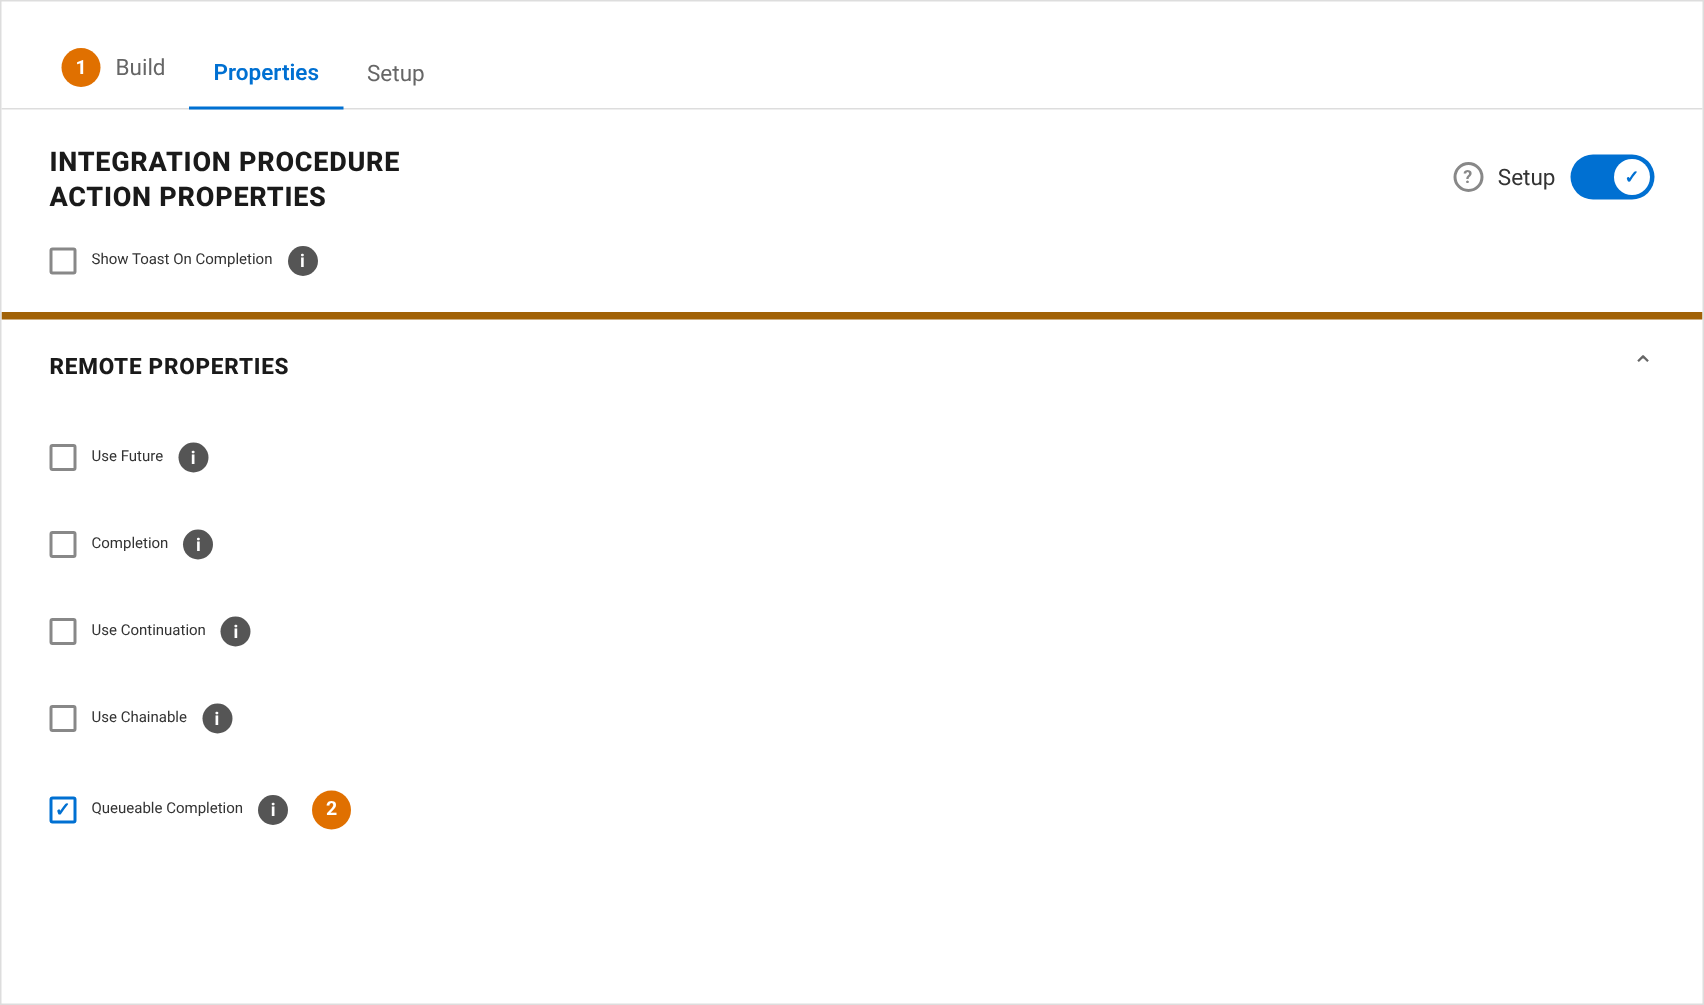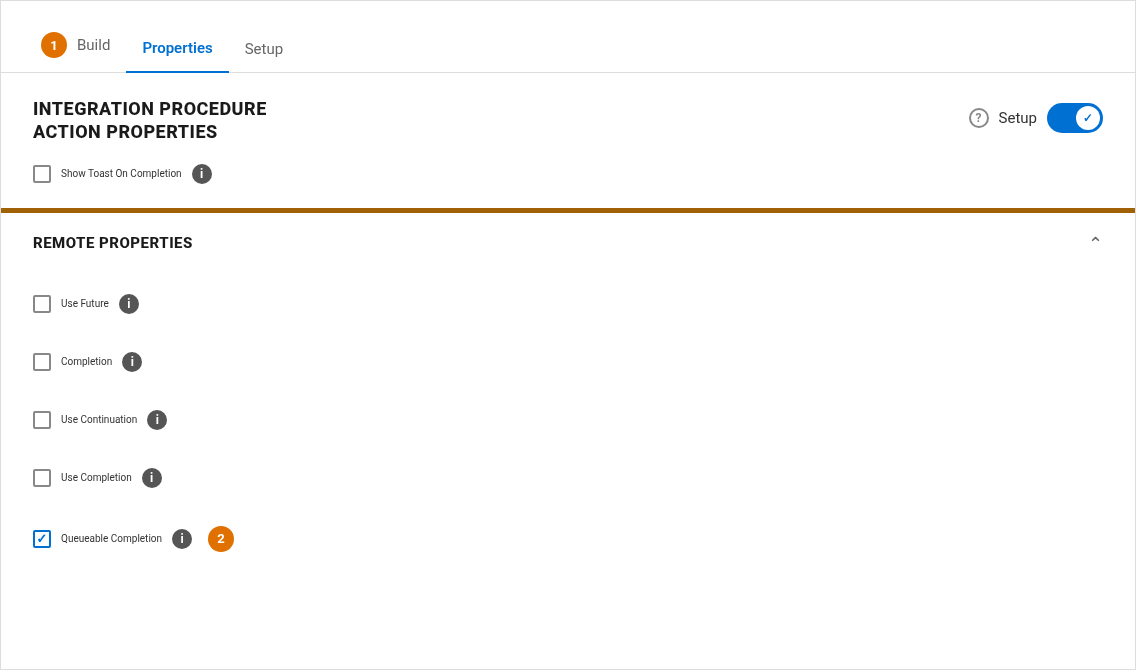--- a/index.html
+++ b/index.html
@@ -321,21 +321,21 @@
         </div>
 
         <div class="checkbox-row">
           <div class="checkbox"></div>
           <span class="checkbox-label">Use Continuation</span>
           <div class="info-icon">i</div>
         </div>
 
         <div class="checkbox-row">
           <div class="checkbox"></div>
-          <span class="checkbox-label">Use Completion</span>
+          <span class="checkbox-label">Use Chainable</span>
           <div class="info-icon">i</div>
         </div>
 
         <div class="checkbox-row">
           <div class="checkbox checked"></div>
           <span class="checkbox-label">Queueable Completion</span>
           <div class="info-icon">i</div>
           <div class="badge-2">2</div>
         </div>
 

